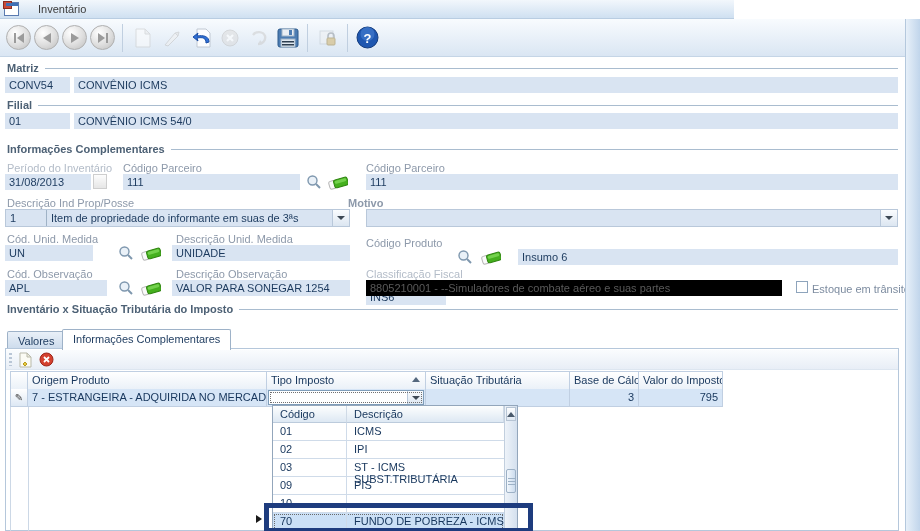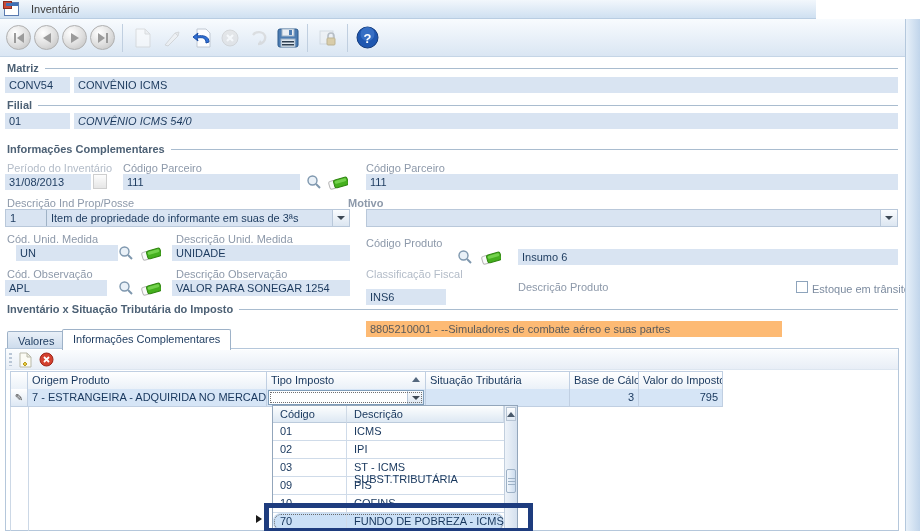--- a/index.html
+++ b/index.html
@@ -1,21 +1,21 @@
 <!DOCTYPE html>
 <html><head>
 <meta charset="utf-8">
 <style>
   html,body{margin:0;padding:0;background:#f0f0f0;}
   .root{position:relative;width:920px;height:531px;background:#ffffff;overflow:hidden;
         font-family:"Liberation Sans",sans-serif;font-size:11px;color:#1c3a5e;}
   
-  .titlebar{position:absolute;left:0;top:0;width:816px;height:19px;
+  .titlebar{position:absolute;left:0;top:0;width:734px;height:19px;
             background:linear-gradient(#f2f7fc,#cfe0f1);border-bottom:1px solid #b9cde2;
-            display:flex;align-items:center;gap:12px;padding-left:4px;box-sizing:border-box;}
+            display:flex;align-items:center;gap:19px;padding-left:4px;box-sizing:border-box;}
   .title-text{color:#3a3a3a;}
   .form-icon{width:13px;height:12px;position:relative;background:#fff;border:1px solid #5a7ab0;}
   .form-icon:before{content:"";position:absolute;left:-2px;top:-2px;width:7px;height:6px;background:#c94a3a;border:1px solid #8a2a1e;}
   .form-icon:after{content:"";position:absolute;left:1px;top:0;right:0;height:3px;background:#3f6fb5;}
   
   .toolbar{position:absolute;left:0;top:19px;width:920px;height:38px;
            background:linear-gradient(#f8fbfe,#dae6f3);border-bottom:1px solid #c5d5e6;
            display:flex;align-items:center;gap:2px;padding-left:6px;box-sizing:border-box;}
   .navbtn{width:23px;height:23px;border-radius:50%;border:1px solid #b0b0b0;margin-right:1px;
           background:radial-gradient(circle at 35% 30%,#ffffff,#dedede 55%,#bdbdbd);
@@ -25,21 +25,21 @@
   .dim{opacity:.55;}
   
   .ghead{position:absolute;display:flex;align-items:center;gap:6px;}
   .ghead .txt{font-weight:bold;color:#4d6175;white-space:nowrap;}
   .ghead .line{flex:1;border-top:1px solid #a9bccf;height:0;}
   
   .lbl{position:absolute;color:#8d99aa;white-space:nowrap;}
   .lbl.dis{color:#b3bcc8;}
   .fld{position:absolute;height:16px;line-height:16px;background:#d9e4f2;padding:0 4px;
        box-sizing:border-box;white-space:nowrap;overflow:hidden;color:#1c3a5e;}
-  .fld.gray{background:#fdba74;color:#5a5a5a;margin-top:41px;}
+  .fld.gray{background:#000000;color:#5a5a5a;}
   .combo{position:absolute;height:18px;background:#d9e4f2;border:1px solid #b9c8da;
          box-sizing:border-box;display:flex;align-items:center;}
   .combo .ctext{flex:1;padding:0 4px;white-space:nowrap;overflow:hidden;line-height:16px;}
   .combo .cbtn{width:16px;height:100%;border-left:1px solid #b9c8da;
                background:linear-gradient(#fafcfe,#dce6f1);display:flex;align-items:center;justify-content:center;}
   .tri-down{width:0;height:0;border-left:4px solid transparent;border-right:4px solid transparent;border-top:4px solid #3c4854;}
   .tri-up{width:0;height:0;border-left:4px solid transparent;border-right:4px solid transparent;border-bottom:5px solid #55687e;}
   .icon16{position:absolute;width:20px;height:16px;display:flex;align-items:center;justify-content:center;}
   .calbtn{position:absolute;width:14px;height:15px;background:linear-gradient(#fdfdfd,#e2e2e2);
           border:1px solid #c6c6c6;box-sizing:border-box;opacity:.85;}
@@ -65,21 +65,21 @@
   
   .dd{position:absolute;left:272px;top:405px;width:246px;height:126px;background:#fff;
       border:1px solid #93a6bb;box-sizing:border-box;z-index:5;}
   .dd-hcell{position:absolute;top:0;height:17px;box-sizing:border-box;line-height:16px;padding:0 7px;
             background:linear-gradient(#fdfefe,#dde8f3);border-bottom:1px solid #bccbdc;border-right:1px solid #cfdae6;
             color:#17365c;}
   .dd-row{position:absolute;left:0;width:231px;height:18px;box-sizing:border-box;border-bottom:1px solid #cfdbe9;}
   .dd-cell-c{position:absolute;left:0;top:0;width:74px;height:100%;box-sizing:border-box;
              border-right:1px solid #cfdbe9;padding:2px 0 0 7px;color:#17365c;}
   .dd-cell-d{position:absolute;left:74px;top:0;right:0;height:100%;box-sizing:border-box;padding:2px 0 0 7px;color:#17365c;}
-  .dd-row.sel{background:#cbe0f6;outline:1px dotted #6a6a6a;outline-offset:-2px;border-radius:8px;}
+  .dd-row.sel{background:#cbe0f6;outline:1px dotted #6a6a6a;outline-offset:-2px;}
   .dd-scroll{position:absolute;right:0;top:0;width:13px;height:124px;
              background:linear-gradient(to right,#eef3f9,#d4e0ee);border-left:1px solid #c2cfde;box-sizing:border-box;}
   .dd-upbtn{position:absolute;top:1px;left:1px;right:1px;height:14px;background:linear-gradient(#fcfdfe,#dfe8f2);
             border:1px solid #b6c4d4;box-sizing:border-box;display:flex;align-items:center;justify-content:center;}
   .dd-upbtn .t{width:0;height:0;border-left:4px solid transparent;border-right:4px solid transparent;border-bottom:5px solid #4a5a6c;}
   .dd-thumb{position:absolute;left:1px;right:1px;top:63px;height:24px;border:1px solid #9db1c6;border-radius:2px;
             background:linear-gradient(to right,#f2f7fc,#ccdcee);box-sizing:border-box;
             display:flex;align-items:center;justify-content:center;}
   .dd-thumb .g{width:7px;height:7px;background:repeating-linear-gradient(#9db1c6 0 1px,transparent 1px 3px);}
   .hilite{position:absolute;left:264px;top:503px;width:269px;height:30px;border:5px solid #1e3c7e;
@@ -187,21 +187,21 @@
       <span class="line"></span>
   </div>
   <div class="fld" style="left:5px;top:77px;width:65px;">CONV54</div>
   <div class="fld" style="left:74px;top:77px;width:824px;">CONVÊNIO ICMS</div>
 
   <div class="ghead" style="left:7px;top:99px;width:891px;">
     <span class="txt">Filial</span>
       <span class="line"></span>
   </div>
   <div class="fld" style="left:5px;top:113px;width:65px;">01</div>
-  <div class="fld" style="left:74px;top:113px;width:824px;font-style:italic;">CONVÊNIO ICMS 54/0</div>
+  <div class="fld" style="left:74px;top:113px;width:824px;">CONVÊNIO ICMS 54/0</div>
 
   <div class="ghead" style="left:7px;top:143px;width:891px;">
     <span class="txt">Informações Complementares</span>
       <span class="line"></span>
   </div>
 
   <div class="lbl dis" style="left:7px;top:162px;">Período do Inventário</div>
   <div class="fld" style="left:5px;top:174px;width:86px;">31/08/2013</div>
   <div class="calbtn" style="left:93px;top:174px;"></div>
 
@@ -237,21 +237,21 @@
 
   <div class="lbl" style="left:348px;top:197px;font-weight:bold;">Motivo</div>
   <div class="combo" style="left:366px;top:209px;width:532px;">
     <span class="ctext"></span>
     <span class="cbtn">
         <span class="tri-down"></span>
       </span>
   </div>
 
   <div class="lbl" style="left:7px;top:233px;">Cód. Unid. Medida</div>
-  <div class="fld" style="left:16px;top:245px;width:102px;">UN</div>
+  <div class="fld" style="left:5px;top:245px;width:88px;">UN</div>
   <div class="icon16" style="left:116px;top:245px;">
     <svg width="16" height="16">
         <circle cx="6.5" cy="6.5" r="4.5" fill="#eaf1f8" stroke="#7e97ae" stroke-width="1.4"></circle>
         <line x1="10" y1="10" x2="14" y2="14" stroke="#7e97ae" stroke-width="2"></line>
       </svg>
   </div>
   <div class="icon16" style="left:141px;top:245px;">
     <svg width="22" height="15">
         <g transform="rotate(-16 11 8)">
           <rect x="1" y="4" width="7" height="8" rx="2" fill="#fafafa" stroke="#b5b5b5"></rect>
@@ -377,21 +377,20 @@
     <div class="dd-row" style="top:53px;">
       <span class="dd-cell-c">03</span>
       <span class="dd-cell-d">ST - ICMS SUBST.TRIBUTÁRIA</span>
     </div>
     <div class="dd-row" style="top:71px;">
       <span class="dd-cell-c">09</span>
       <span class="dd-cell-d">PIS</span>
     </div>
     <div class="dd-row" style="top:89px;">
       <span class="dd-cell-c">10</span>
-      <span class="dd-cell-d">COFINS</span>
     </div>
     <div class="dd-row sel" style="top:107px;">
       <span class="dd-cell-c">70</span>
       <span class="dd-cell-d">FUNDO DE POBREZA  - ICMS</span>
     </div>
 
     <div class="dd-scroll">
       <span class="dd-upbtn">
           <span class="t"></span>
         </span>

